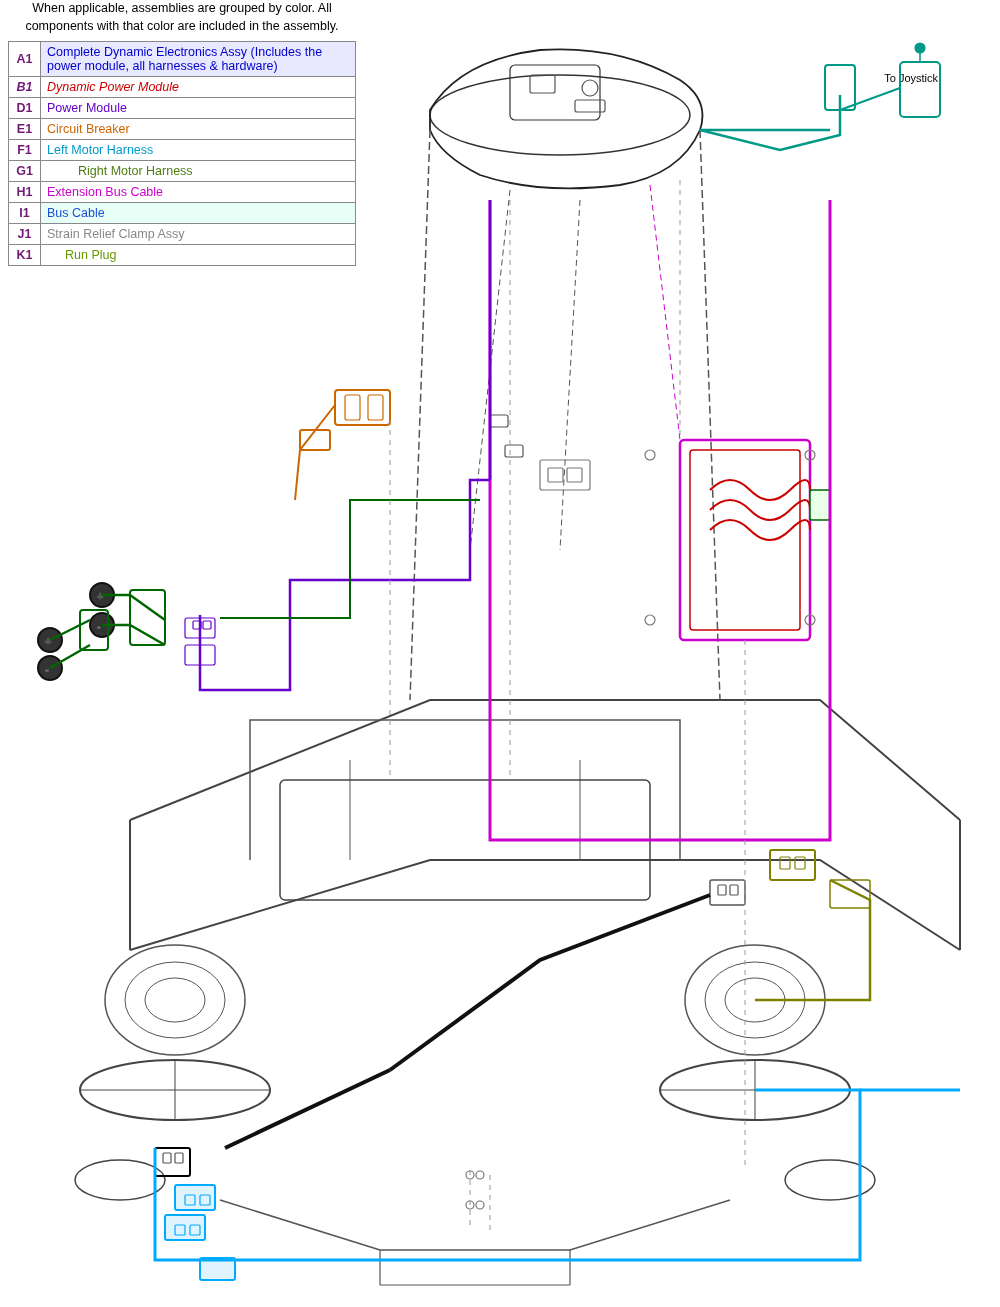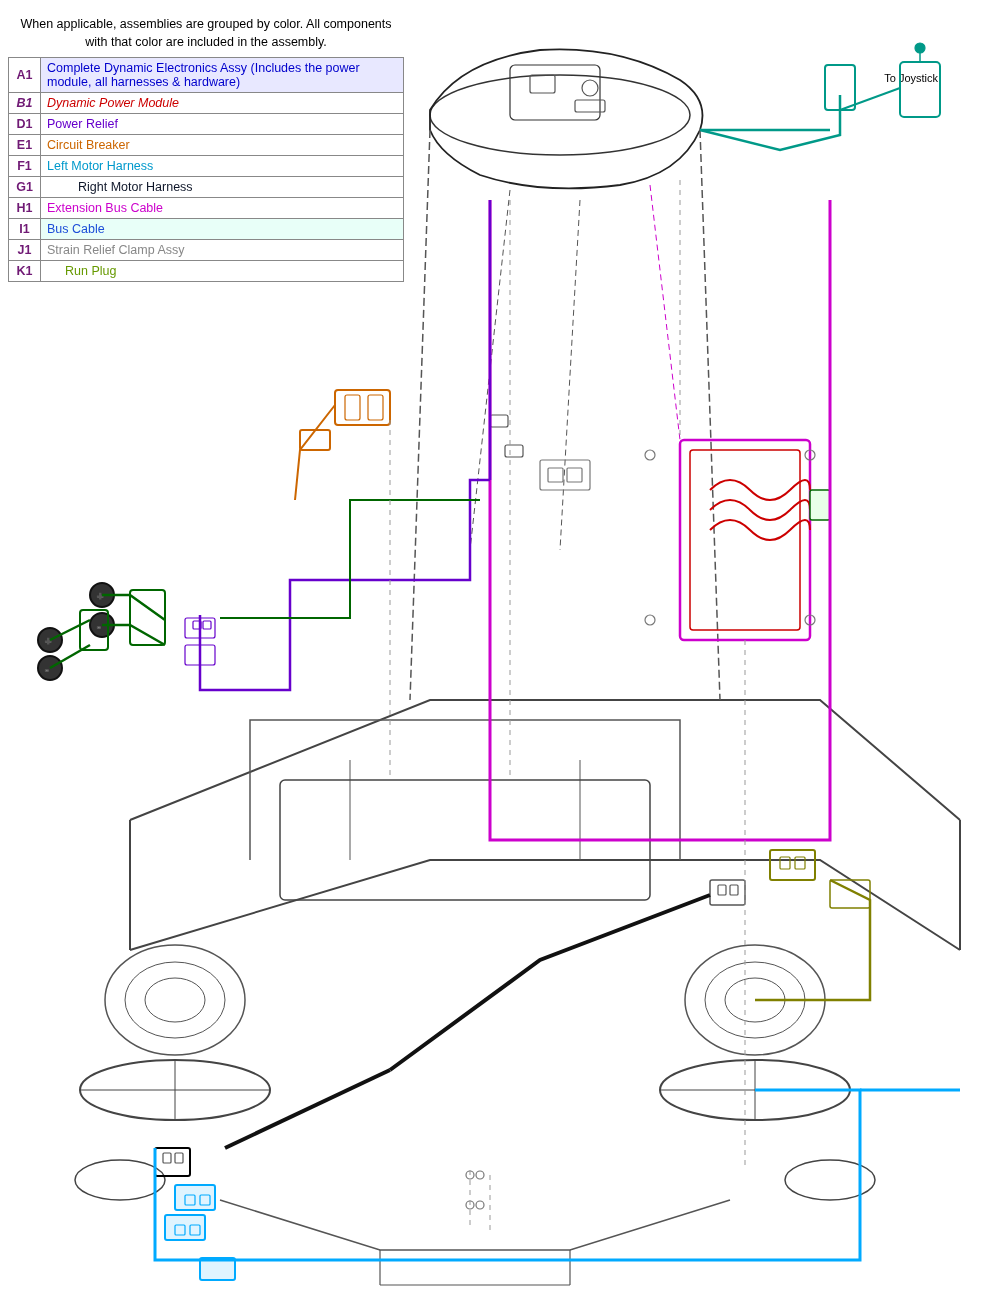--- a/index.html
+++ b/index.html
@@ -16,23 +16,23 @@
     .page-container {
       width: 1000px;
       height: 1307px;
       position: relative;
       background: #fff;
     }
 
     
     .legend-area {
       position: absolute;
-      top: 16px;
+      top: 0;
       left: 8px;
-      width: 396px;
+      width: 348px;
     }
 
     .legend-note {
       text-align: center;
       font-size: 12.5px;
       color: #000;
       margin-bottom: 6px;
       line-height: 1.4;
     }
 
@@ -90,33 +90,33 @@
           <tr style="background-color: rgb(232, 232, 255);">
             <td class="code">A1</td>
             <td style="color: rgb(0, 0, 204); font-weight: normal;">Complete Dynamic Electronics Assy (Includes the power module, all harnesses &amp; hardware)</td>
           </tr>
           <tr style="background-color: rgb(255, 255, 255); font-style: italic;">
             <td class="code">B1</td>
             <td style="color: rgb(204, 0, 0);">Dynamic Power Module</td>
           </tr>
           <tr style="background-color: rgb(255, 255, 255);">
             <td class="code">D1</td>
-            <td style="color: rgb(102, 0, 204);">Power Relief</td>
+            <td style="color: rgb(102, 0, 204);">Power Module</td>
           </tr>
           <tr style="background-color: rgb(255, 255, 255);">
             <td class="code">E1</td>
             <td style="color: rgb(204, 102, 0);">Circuit Breaker</td>
           </tr>
           <tr style="background-color: rgb(255, 255, 255);">
             <td class="code">F1</td>
             <td style="color: rgb(0, 153, 204);">Left Motor Harness</td>
           </tr>
           <tr style="background-color: rgb(255, 255, 255);">
             <td class="code">G1</td>
-            <td style="color: #0f172a; padding-left: 37px;">Right Motor Harness</td>
+            <td style="color: #4d7c0f; padding-left: 37px;">Right Motor Harness</td>
           </tr>
           <tr style="background-color: rgb(255, 255, 255);">
             <td class="code">H1</td>
             <td style="color: rgb(204, 0, 204);">Extension Bus Cable</td>
           </tr>
           <tr style="background-color: rgb(232, 255, 248);">
             <td class="code">I1</td>
             <td style="color: #1d4ed8;">Bus Cable</td>
           </tr>
           <tr style="background-color: rgb(255, 255, 255);">

